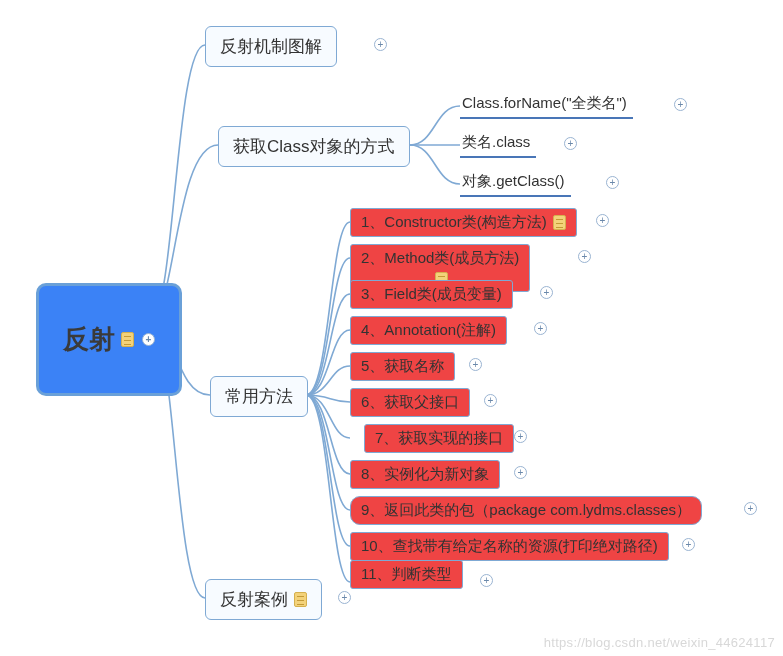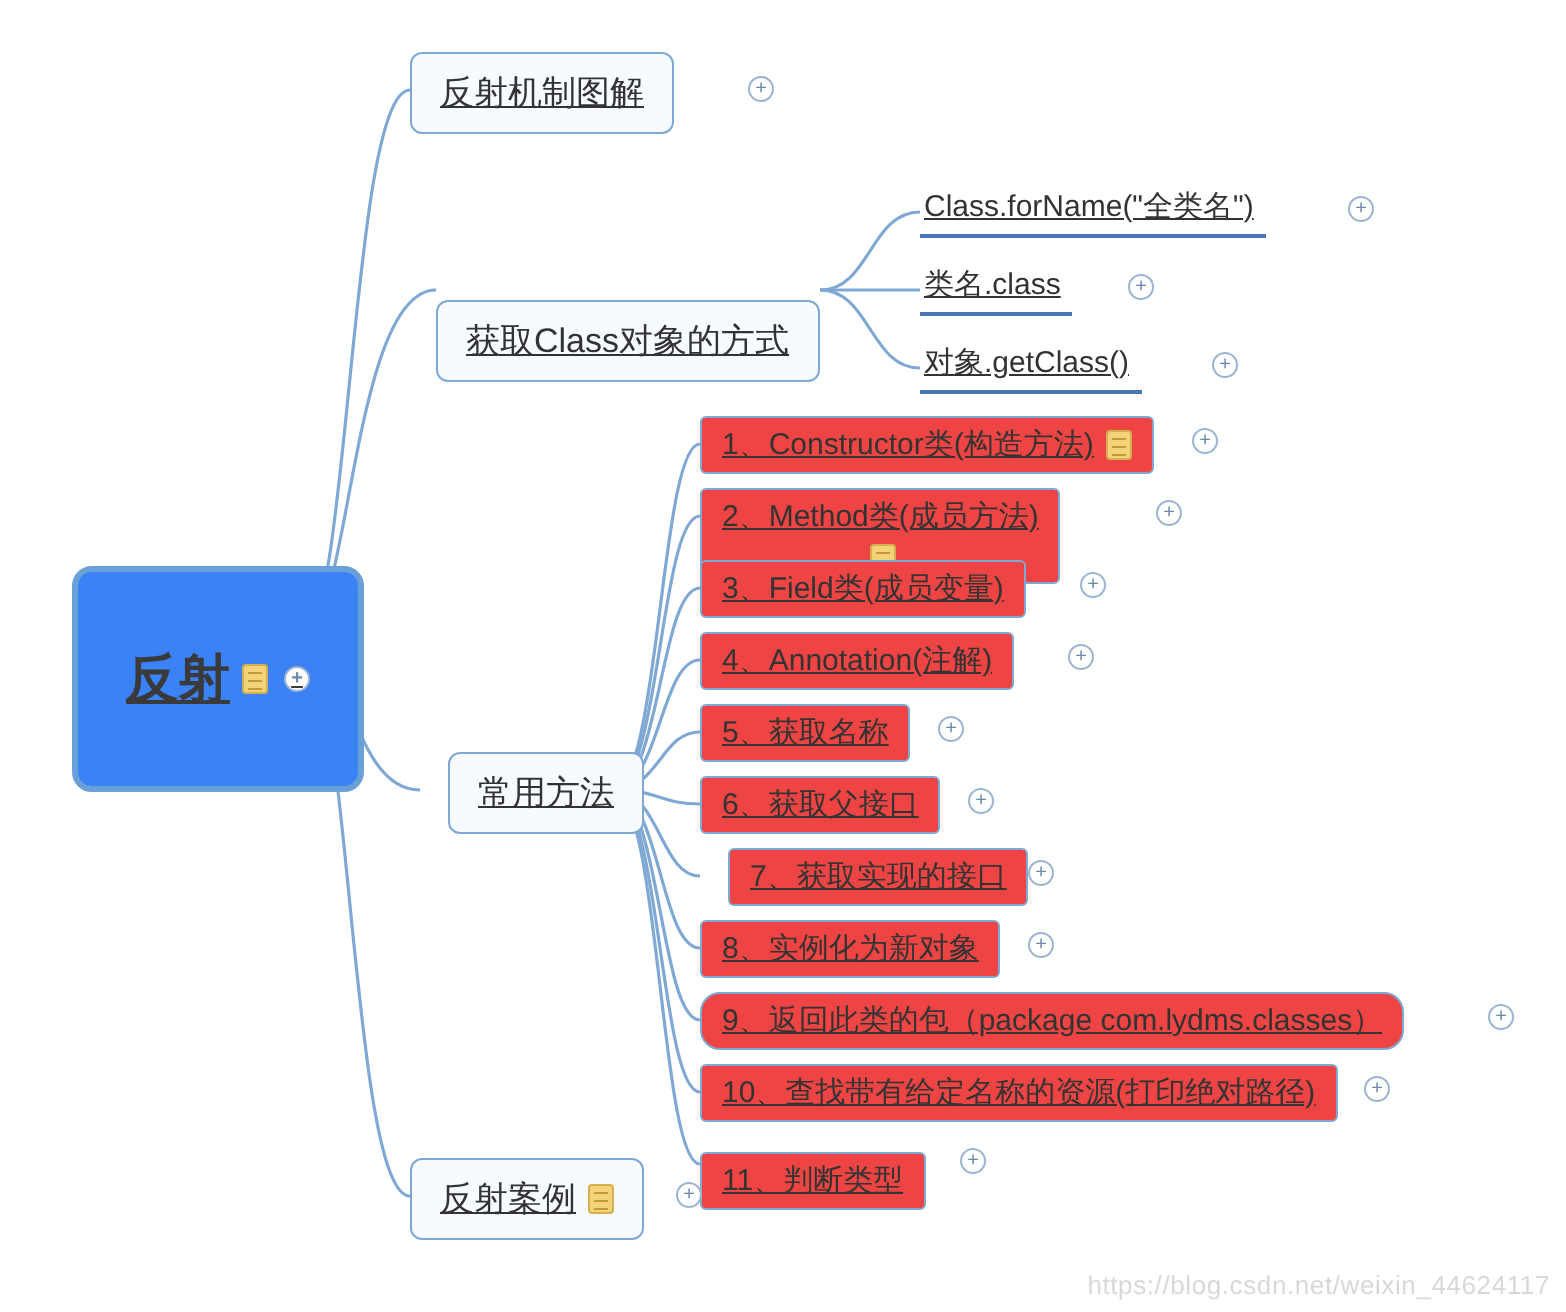--- a/index.html
+++ b/index.html
@@ -20,21 +20,20 @@
     top: 0; left: 0;
     width: 783px; height: 656px;
     pointer-events: none;
   }
   .node {
     position: absolute;
     display: flex;
     align-items: center;
     gap: 4px;
     white-space: nowrap;
-    text-decoration: underline;
   }
   .root {
     border: 3px solid #6aa0d8;
     background: #3b82f6;
     border-radius: 10px;
     padding: 36px 24px;
     font-size: 26px;
     font-weight: 600;
     color: #3a3a3a;
   }
@@ -140,40 +139,40 @@
   <span>反射</span>
   <span class="note-icon"></span>
   <span class="expand">+</span>
 </div>
 
 <div class="node branch" style="left:205px; top:26px;">
   <span>反射机制图解</span>
 </div>
 <span class="expand" style="position:absolute; left:370px; top:38px;">+</span>
 
-<div class="node branch" style="left:218px; top:126px;margin-top:24px;">
+<div class="node branch" style="left:218px; top:126px;">
   <span>获取Class对象的方式</span>
 </div>
 
 <div class="node leaf-line" style="left:460px; top:92px;">
   <span>Class.forName("全类名")</span>
 </div>
 <span class="expand" style="position:absolute; left:670px; top:98px;">+</span>
 
 <div class="node leaf-line" style="left:460px; top:131px;">
   <span>类名.class</span>
 </div>
 <span class="expand" style="position:absolute; left:560px; top:137px;">+</span>
 
 <div class="node leaf-line" style="left:460px; top:170px;">
   <span>对象.getClass()</span>
 </div>
 <span class="expand" style="position:absolute; left:602px; top:176px;">+</span>
 
-<div class="node branch" style="left:224px; top:376px;">
+<div class="node branch" style="left:210px; top:376px;">
   <span>常用方法</span>
 </div>
 
 <div class="node leaf-box" style="left:350px; top:208px;">
   <span>1、Constructor类(构造方法)</span>
   <span class="note-icon"></span>
 </div>
 <span class="expand" style="position:absolute; left:592px; top:214px;">+</span>
 
 <div class="node leaf-box" style="left:350px; top:244px;flex-direction:column;">
@@ -215,21 +214,21 @@
 <div class="node leaf-box" style="left:350px; top:496px;border-radius:10px;">
   <span>9、返回此类的包（package com.lydms.classes）</span>
 </div>
 <span class="expand" style="position:absolute; left:740px; top:502px;">+</span>
 
 <div class="node leaf-box" style="left:350px; top:532px;">
   <span>10、查找带有给定名称的资源(打印绝对路径)</span>
 </div>
 <span class="expand" style="position:absolute; left:678px; top:538px;">+</span>
 
-<div class="node leaf-box" style="left:350px; top:576px;justify-content:center;">
+<div class="node leaf-box" style="left:350px; top:560px;justify-content:center;">
   <span>11、判断类型</span>
 </div>
 <span class="expand" style="position:absolute; left:476px; top:574px;">+</span>
 
 <div class="node branch" style="left:205px; top:579px;">
   <span>反射案例</span>
   <span class="note-icon"></span>
 </div>
 <span class="expand" style="position:absolute; left:334px; top:591px;">+</span>
 

